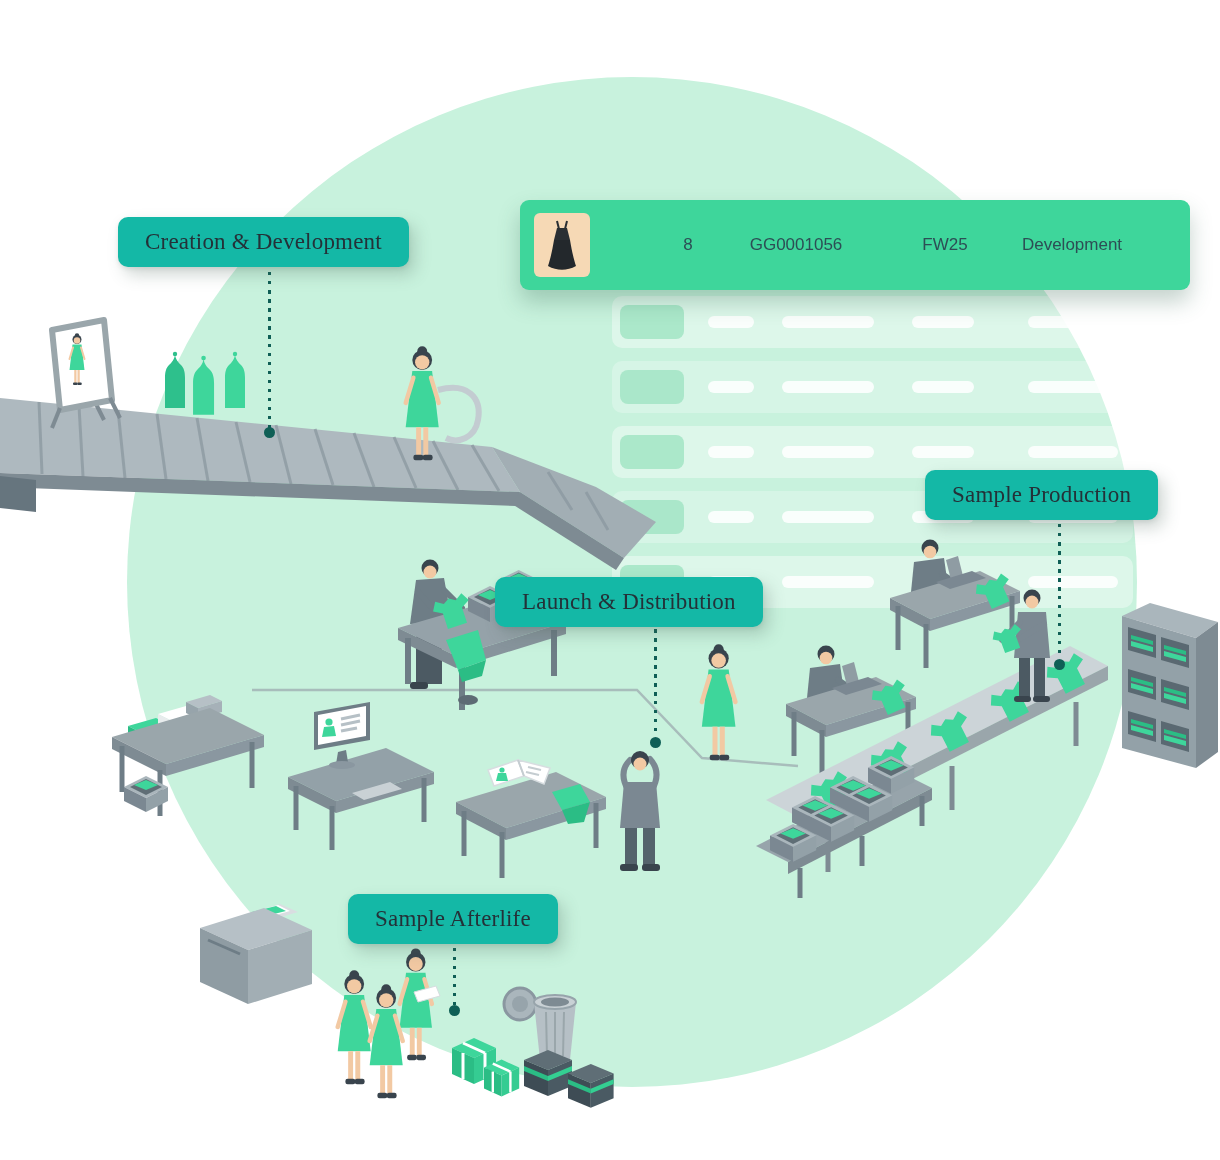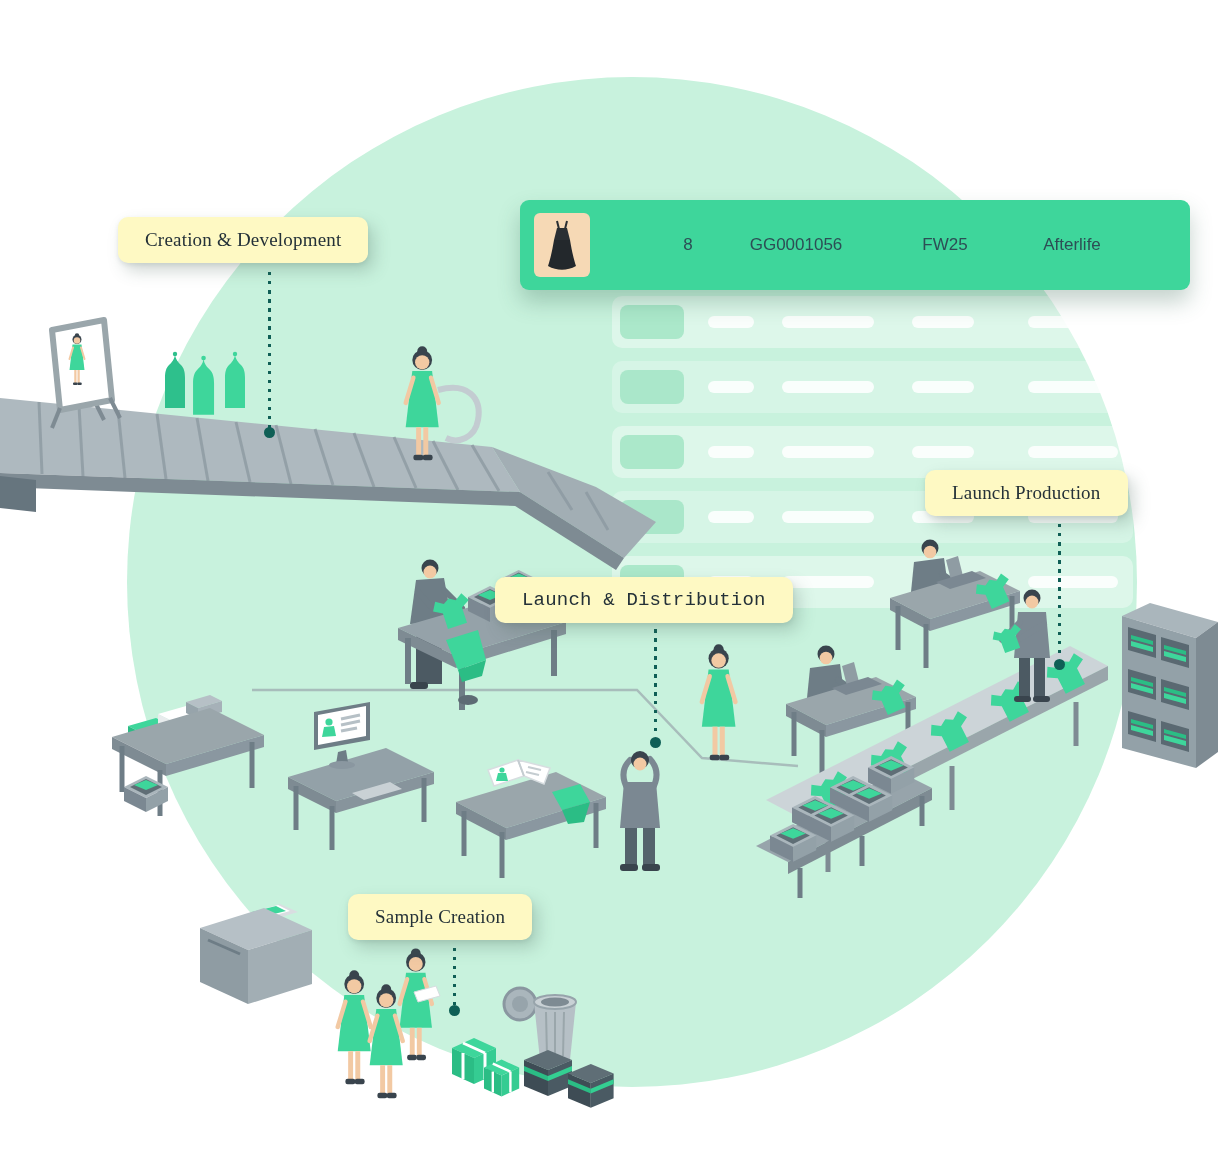--- a/index.html
+++ b/index.html
@@ -39,28 +39,28 @@
   .cell.qty{left:168px}.cell.code{left:276px}.cell.season{left:425px}.cell.cat{left:552px}
   
   .illustration{position:absolute;left:0;top:0;z-index:3;}
   
   .connector{
     position:absolute;width:3px;z-index:5;
     background-image:repeating-linear-gradient(to bottom,var(--teal,#0f5f56) 0 3.5px,transparent 3.5px 9px);
   }
   .dot{position:absolute;width:11px;height:11px;border-radius:50%;background:var(--teal,#0f5f56);z-index:5;}
   .callout{
-    position:absolute;z-index:6;background:#fef9c3;border-radius:10px;padding:12px 27px;
-    font-family:"Liberation Serif","DejaVu Serif",serif;font-size:19px;color:var(--label-text,#243138);
+    position:absolute;z-index:6;background:#14b8a6;border-radius:10px;padding:12px 27px;
+    font-family:"Liberation Serif","DejaVu Serif",serif;font-size:23px;color:var(--label-text,#243138);
     white-space:nowrap;letter-spacing:0.2px;
     box-shadow:6px 8px 16px rgba(70,100,88,0.25), 0 2px 4px rgba(70,100,88,0.12);
   }
   #callout-creation{left:118px;top:217px;}
   #callout-production{left:925px;top:470px;}
-  #callout-launch{left:495px;top:577px;font-family:Liberation Mono, monospace;}
+  #callout-launch{left:495px;top:577px;}
   #callout-afterlife{left:348px;top:894px;}
   #conn-creation{left:268px;top:272px;height:156px;}
   #dot-creation{left:264px;top:427px;}
   #conn-production{left:1058px;top:524px;height:134px;}
   #dot-production{left:1054px;top:659px;}
   #conn-launch{left:654px;top:629px;height:108px;}
   #dot-launch{left:650px;top:737px;}
   #conn-afterlife{left:453px;top:948px;height:57px;}
   #dot-afterlife{left:449px;top:1005px;}
 </style>
@@ -111,21 +111,21 @@
   <div class="thumb">
     <svg width="34" height="50" viewBox="0 0 34 50">
       <path d="M12,1 L14,9 M22,1 L20,9" stroke="#2a2f33" stroke-width="2" fill="none"></path>
       <path d="M12,8 L22,8 L25,20 L9,20 Z" fill="#2a2f33"></path>
       <path d="M9,20 C7,32 5,40 3,46 C12,51 22,51 31,46 C29,40 27,32 25,20 Z" fill="#23282c"></path>
     </svg>
   </div>
   <span class="cell qty">8</span>
   <span class="cell code">GG0001056</span>
   <span class="cell season">FW25</span>
-  <span class="cell cat">Afterlife</span>
+  <span class="cell cat">Development</span>
 </div>
 
 <svg class="illustration" width="1220" height="1160" viewBox="0 0 1220 1160">
   <defs>
     <g id="woman">
       <circle cx="22" cy="11" r="9" fill="#39444d"></circle>
       <circle cx="22" cy="3" r="4.5" fill="#39444d"></circle>
       <circle cx="22" cy="13" r="6.5" fill="#f2c9a3"></circle>
       <path d="M13,21 L31,21 L37,72 L7,72 Z" fill="#3ed69b"></path>
       <line x1="14" y1="27" x2="7" y2="50" stroke="#f2c9a3" stroke-width="4" stroke-linecap="round"></line>
@@ -437,15 +437,15 @@
 <div class="connector" id="conn-creation"></div>
 <div class="dot" id="dot-creation"></div>
 <div class="connector" id="conn-production"></div>
 <div class="dot" id="dot-production"></div>
 <div class="connector" id="conn-launch"></div>
 <div class="dot" id="dot-launch"></div>
 <div class="connector" id="conn-afterlife"></div>
 <div class="dot" id="dot-afterlife"></div>
 
 <div class="callout" id="callout-creation">Creation &amp; Development</div>
-<div class="callout" id="callout-production">Launch Production</div>
+<div class="callout" id="callout-production">Sample Production</div>
 <div class="callout" id="callout-launch">Launch &amp; Distribution</div>
-<div class="callout" id="callout-afterlife">Sample Creation</div>
+<div class="callout" id="callout-afterlife">Sample Afterlife</div>
 
 </body></html>

